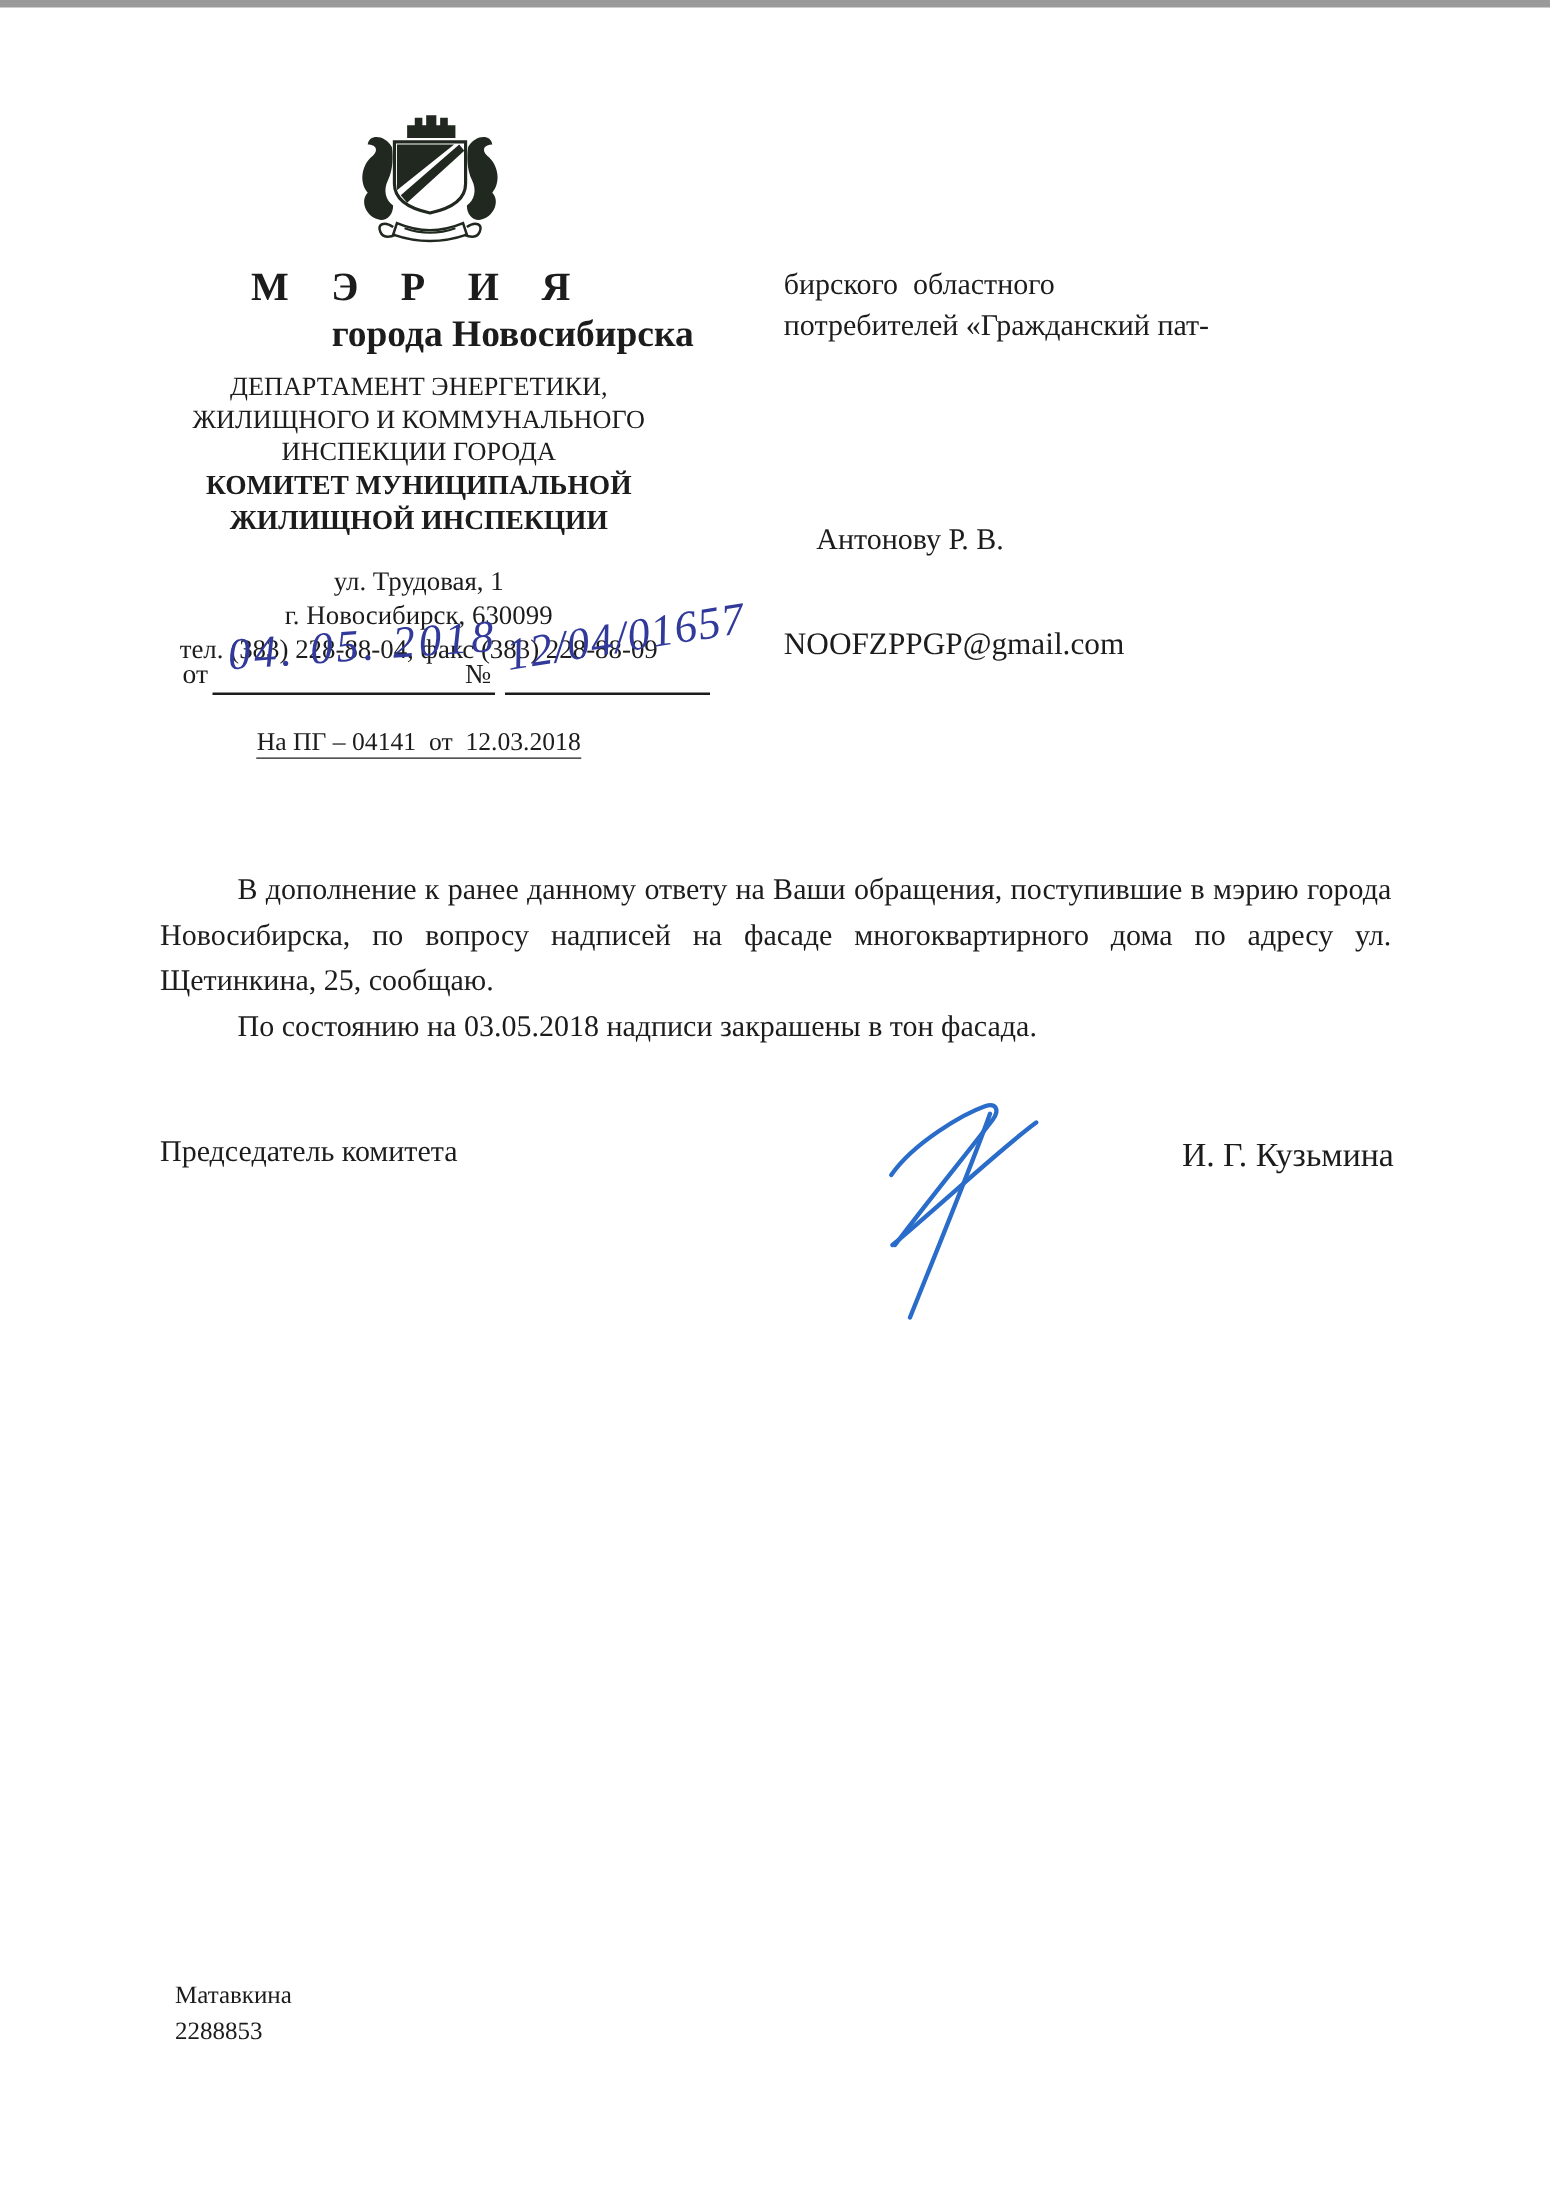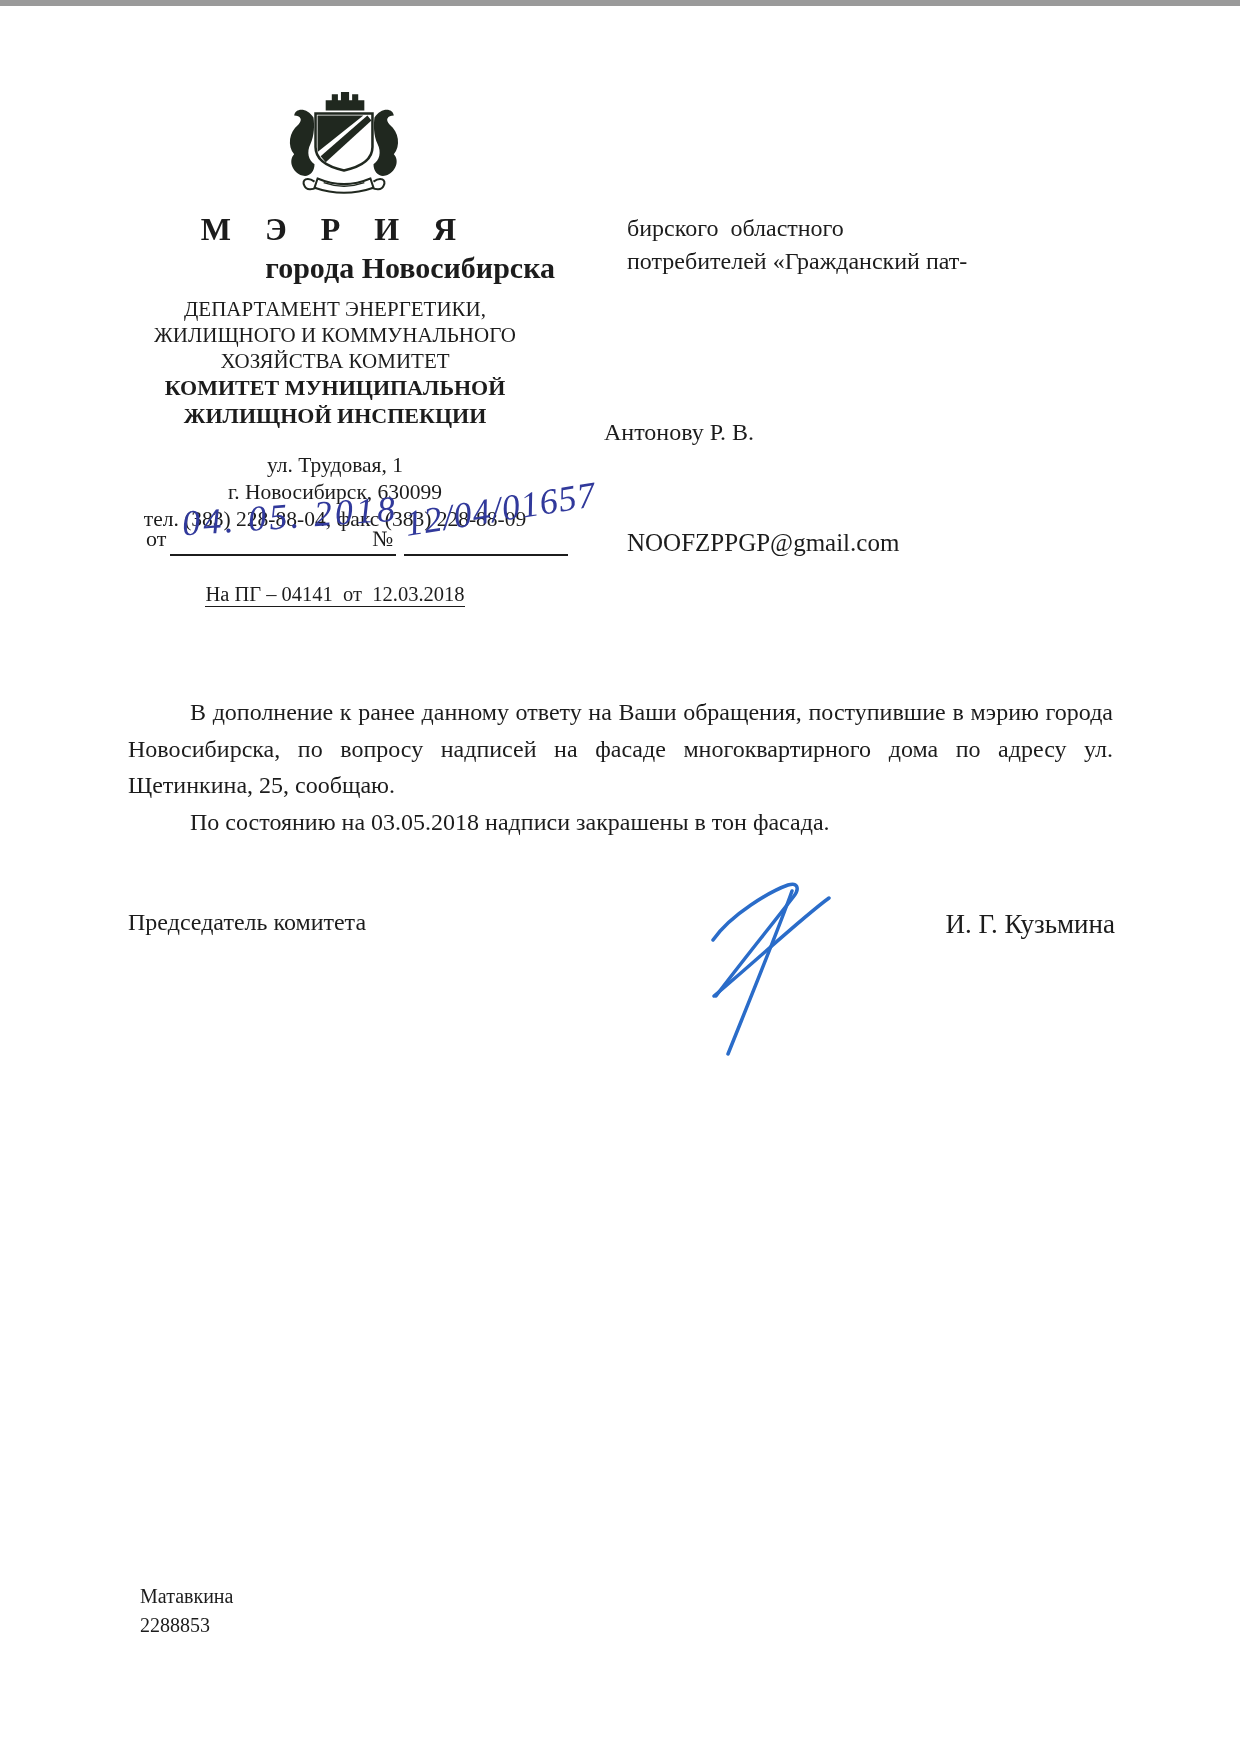--- a/index.html
+++ b/index.html
@@ -37,22 +37,22 @@
   .lbl-ot{left:146px;top:520px;}
   .lbl-no{left:372px;top:520px;}
   
   .ref{left:115px;width:440px;text-align:center;font-size:20.5px;}
   .ref span{border-bottom:1.5px solid #1c1c1c;padding-bottom:1px;white-space:pre-wrap;}
   .ref1{top:558px;}
   .ref2{top:577px;}
   
   .recipient{left:627px;top:206px;width:480px;font-size:24px;line-height:33px;}
   .recipient div{white-space:pre-wrap;}
-  .rec-name{left:604px;top:413px;font-size:24px;}
-  .rec-email{left:627px;top:523px;font-size:25px;}
+  .rec-name{left:653px;top:413px;font-size:24px;}
+  .rec-email{left:627px;top:496px;font-size:25px;}
   
   .body-text{left:128px;top:688px;width:985px;font-size:24px;line-height:36.5px;text-align:justify;}
   .body-text p{margin:0;text-indent:62px;}
   
   .sig-pos{left:128px;top:903px;font-size:24px;}
   .sig-name{left:880px;top:903px;width:235px;text-align:right;font-size:27px;}
   .sig-svg{left:628px;top:852px;}
   
   .footer{left:140px;top:1576px;font-size:20px;line-height:29px;}
   
@@ -84,21 +84,21 @@
     <path d="M89,89 C96,84 102,87 99,93 C97,98 91,97 87,95" fill="none" stroke="#20281f" stroke-width="2"></path>
     <path d="M40,90 Q60,97 80,90" fill="none" stroke="#20281f" stroke-width="1.5"></path>
   </svg>
 
   <div class="abs lh-col">
     <div class="lh-org1">М Э Р И Я</div>
     <div class="lh-org2">города Новосибирска</div>
     <div class="lh-gap-sm"></div>
     <div class="lh-dept">ДЕПАРТАМЕНТ ЭНЕРГЕТИКИ,</div>
     <div class="lh-dept">ЖИЛИЩНОГО И КОММУНАЛЬНОГО</div>
-    <div class="lh-dept">ХОЗЯЙСТВА КОМИТЕТ</div>
+    <div class="lh-dept">ИНСПЕКЦИИ ГОРОДА</div>
     <div class="lh-comm">КОМИТЕТ МУНИЦИПАЛЬНОЙ</div>
     <div class="lh-comm">ЖИЛИЩНОЙ ИНСПЕКЦИИ</div>
     <div class="lh-gap-md"></div>
     <div class="lh-addr">ул. Трудовая, 1</div>
     <div class="lh-addr">г. Новосибирск, 630099</div>
     <div class="lh-addr">тел. (383) 228-88-04, факс (383) 228-88-09</div>
   </div>
 
   <span class="abs regline-label lbl-ot">от</span>
   <span class="abs hw hw-date">04. 05. 2018</span>

